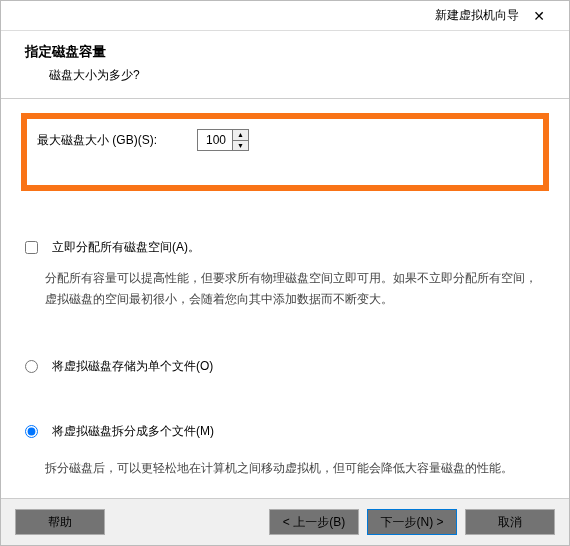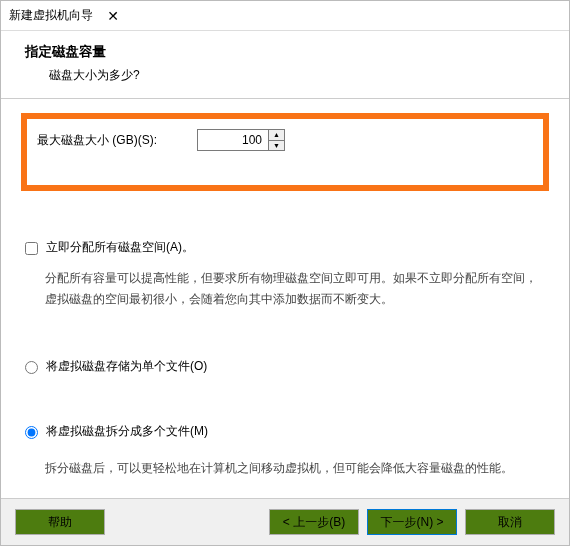--- a/index.html
+++ b/index.html
@@ -10,21 +10,21 @@
   color: #000;
   width: 570px;
   height: 546px;
   border: 1px solid #bbb;
   display: flex;
   flex-direction: column;
 }
 .titlebar {
   display: flex;
   align-items: center;
-  justify-content: flex-start;
+  justify-content: flex-end;
   height: 30px;
   padding: 0 10px 0 8px;
   border-bottom: 1px solid #ddd;
 }
 .titlebar .title { font-size: 12px; }
 .close {
   width: 40px;
   text-align: center;
   font-size: 14px;
   line-height: 28px;
@@ -58,21 +58,21 @@
   align-items: center;
   gap: 40px;
   margin-bottom: 20px;
 }
 .spinner {
   display: flex;
   align-items: stretch;
   height: 22px;
 }
 .spinner input {
-  width: 72px;
+  width: 36px;
   height: 22px;
   border: 1px solid #7a7a7a;
   text-align: right;
   padding-right: 6px;
   font-family: inherit;
   font-size: 12px;
 }
 .spinner-btns {
   display: flex;
   flex-direction: column;
@@ -92,22 +92,22 @@
 }
 .spinner-btn + .spinner-btn { border-top: 1px solid #7a7a7a; }
 .recommended {
   font-size: 12px;
   text-decoration: line-through;
   text-decoration-color: #d22;
 }
 .recommended .val { display: inline; }
 .ctrl-row {
   display: flex;
-  align-items: center;
-  gap: 8px;
+  align-items: flex-start;
+  gap: 14px;
   margin-bottom: 8px;
   padding-left: 4px;
   margin-top: 48px;
 }
 .ctrl-row input[type="checkbox"],
 .ctrl-row input[type="radio"] {
   margin-top: 2px;
 }
 .desc {
   font-size: 12px;
@@ -124,21 +124,21 @@
   gap: 8px;
   padding: 10px 14px;
   border-top: 1px solid #ccc;
   background: #f0f0f0;
 }
 .spacer { flex: 1; }
 button.win {
   height: 26px;
   min-width: 90px;
   padding: 0 10px;
-  background: #4d7c0f;
+  background: #737373;
   border: 1px solid #adadad;
   font-family: inherit;
   font-size: 12px;
   cursor: default;
 }
 button.win.primary { border-color: #0078d7; }
 label { cursor: default; }
 </style>
 </head>
 <body>

